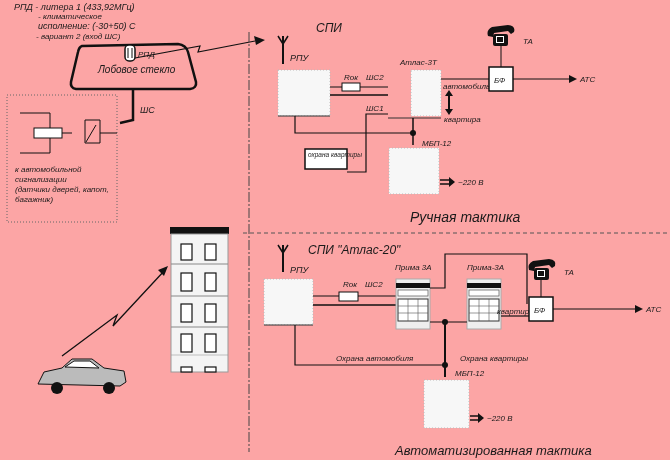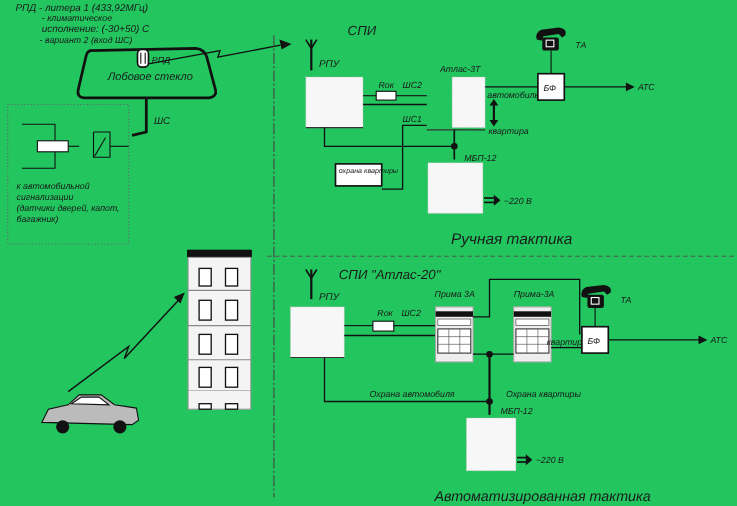--- a/index.html
+++ b/index.html
@@ -1,16 +1,16 @@
 <!DOCTYPE html>
 <html><head>
 <meta charset="utf-8">
 <style>
   html, body { margin: 0; padding: 0; background: #ffffff; }
-  #canvas { position: relative; width: 670px; height: 460px; overflow: hidden; background: #22c55e;
+  #canvas { position: relative; width: 670px; height: 460px; overflow: hidden; background: #fca5a5;
     font-family: "Liberation Sans", sans-serif; color: #111; }
   svg { position: absolute; left: 0; top: 0; }
   .lbl { font-family: "Liberation Sans", sans-serif; font-style: italic; fill: #1a1a1a; }
   .s9 { font-size: 9px; }
   .s8 { font-size: 8px; }
   .s10 { font-size: 10px; }
   .s12 { font-size: 12px; }
   .s14 { font-size: 14px; }
   .s13 { font-size: 13px; }
   .ln { stroke: #111; fill: none; }

